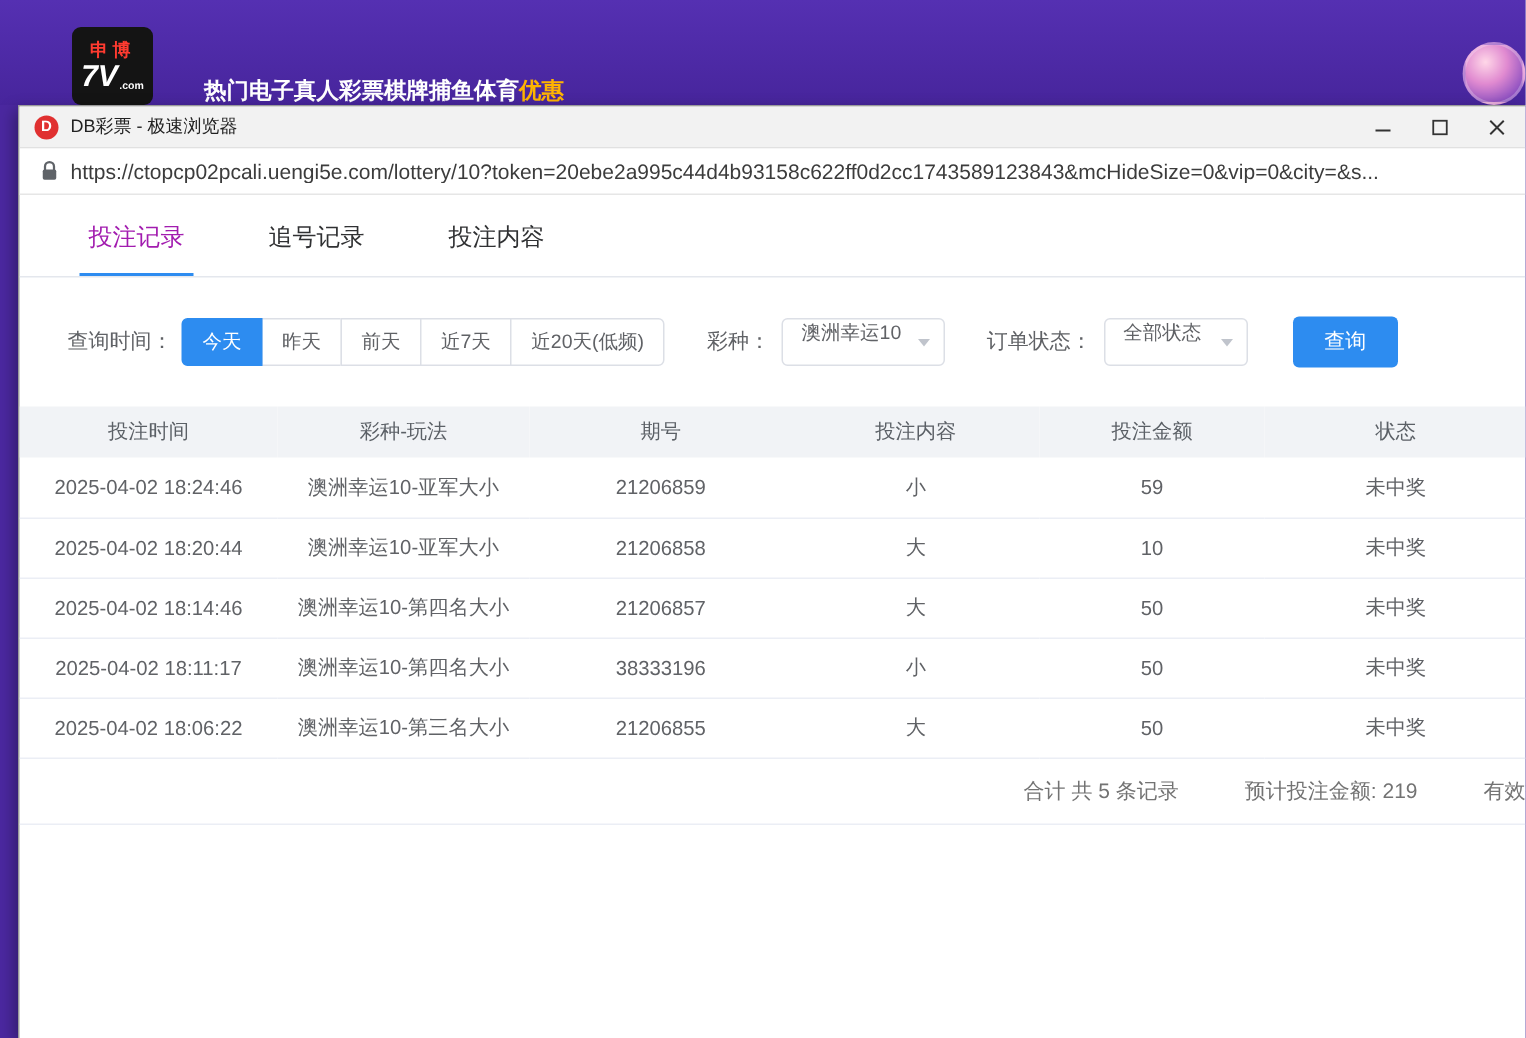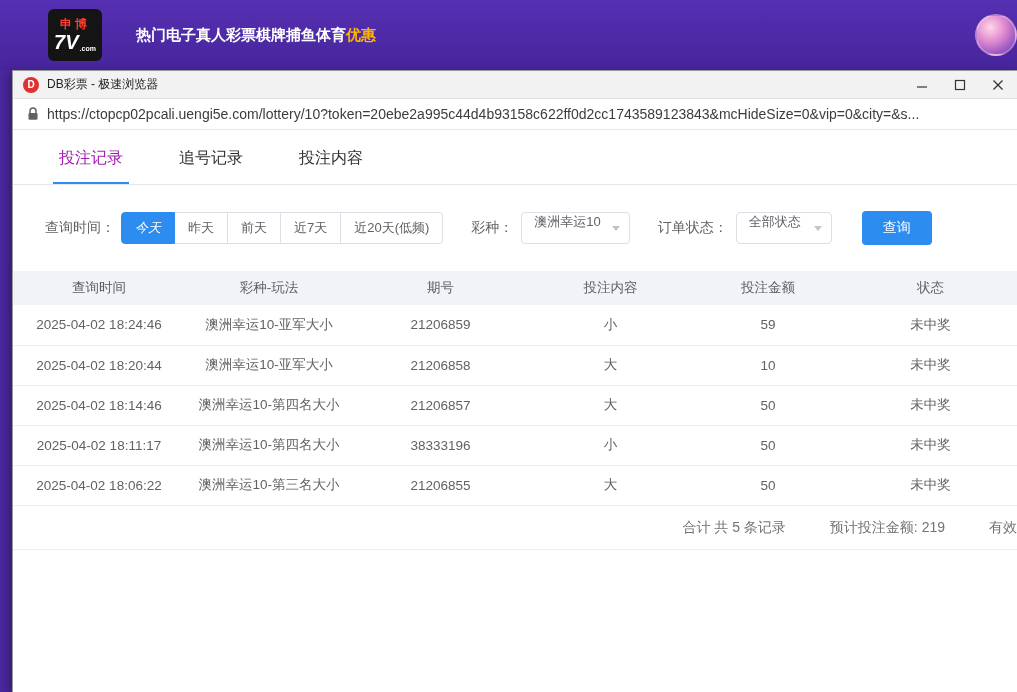--- a/index.html
+++ b/index.html
@@ -4,21 +4,21 @@
 <style>
   * { margin:0; padding:0; box-sizing:border-box; }
   html,body { width:1017px; height:692px; overflow:hidden; }
   body { font-family:"Liberation Sans", sans-serif; background:#4b28a0; }
   .stage { position:relative; width:1017px; height:692px; overflow:hidden; }
 
   
   .topbar {
     position:absolute; top:0; left:0; width:100%; height:70px;
     background:linear-gradient(180deg,#5530b2 0%,#47259c 100%);
-    display:flex; align-items:center; padding-left:48px;
+    display:flex; align-items:flex-end; padding-left:48px;
   }
   .logo {
     width:54px; height:52px; background:#141414; border-radius:6px;
     display:flex; flex-direction:column; align-items:center; justify-content:center;
     margin-right:22px; cursor:pointer; line-height:1;
   }
   .logo-top { color:#ff3b30; font-size:12px; font-weight:bold; letter-spacing:3px; }
   .logo-main { color:#ffffff; font-size:20px; font-weight:bold; font-style:italic; margin-top:2px; }
   .logo-sub { font-size:7px; font-style:normal; vertical-align:bottom; margin-left:1px; color:#fff; }
   .main-nav { display:flex; margin-left:12px; }
@@ -72,21 +72,21 @@
   .flabel { font-size:14px; color:#606266; white-space:nowrap; }
   .flabel.ml { margin-left:28px; }
   .btn-group { display:inline-flex; margin-left:6px; }
   .tbtn {
     height:32px; padding:0 13px; background:#fff; border:1px solid #dcdfe6;
     color:#606266; font-size:13px; cursor:pointer; margin-left:-1px; position:relative;
     font-family:inherit; white-space:nowrap;
   }
   .tbtn:first-child { border-radius:4px 0 0 4px; margin-left:0; }
   .tbtn:last-child { border-radius:0 4px 4px 0; }
-  .tbtn.active { background:#2d8cf0; border-color:#2d8cf0; color:#fff; z-index:2;font-style:italic; }
+  .tbtn.active { background:#2d8cf0; border-color:#2d8cf0; color:#fff; z-index:2; }
   .select {
     position:relative; display:inline-flex; align-items:center; height:32px;
     border:1px solid #dcdfe6; border-radius:4px; padding:0 28px 12px 12px;
     font-size:13px; color:#606266; margin-left:8px; cursor:pointer; background:#fff;
     min-width:96px;
   }
   .caret {
     position:absolute; right:9px; top:13px; width:0; height:0;
     border-left:4px solid transparent; border-right:4px solid transparent;
     border-top:5px solid #c0c4cc;
@@ -205,21 +205,21 @@
         <colgroup>
           <col style="width:172px">
             <col style="width:168px">
             <col style="width:175px">
           <col style="width:165px">
             <col style="width:150px">
             <col style="width:175px">
         </colgroup>
         <thead>
           <tr>
-              <th>查询时间</th>
+              <th>投注时间</th>
               <th>彩种-玩法</th>
               <th>期号</th>
               <th>投注内容</th>
               <th>投注金额</th>
               <th>状态</th>
             </tr>
         </thead>
         <tbody>
             <tr>
               <td>2025-04-02 18:24:46</td>

